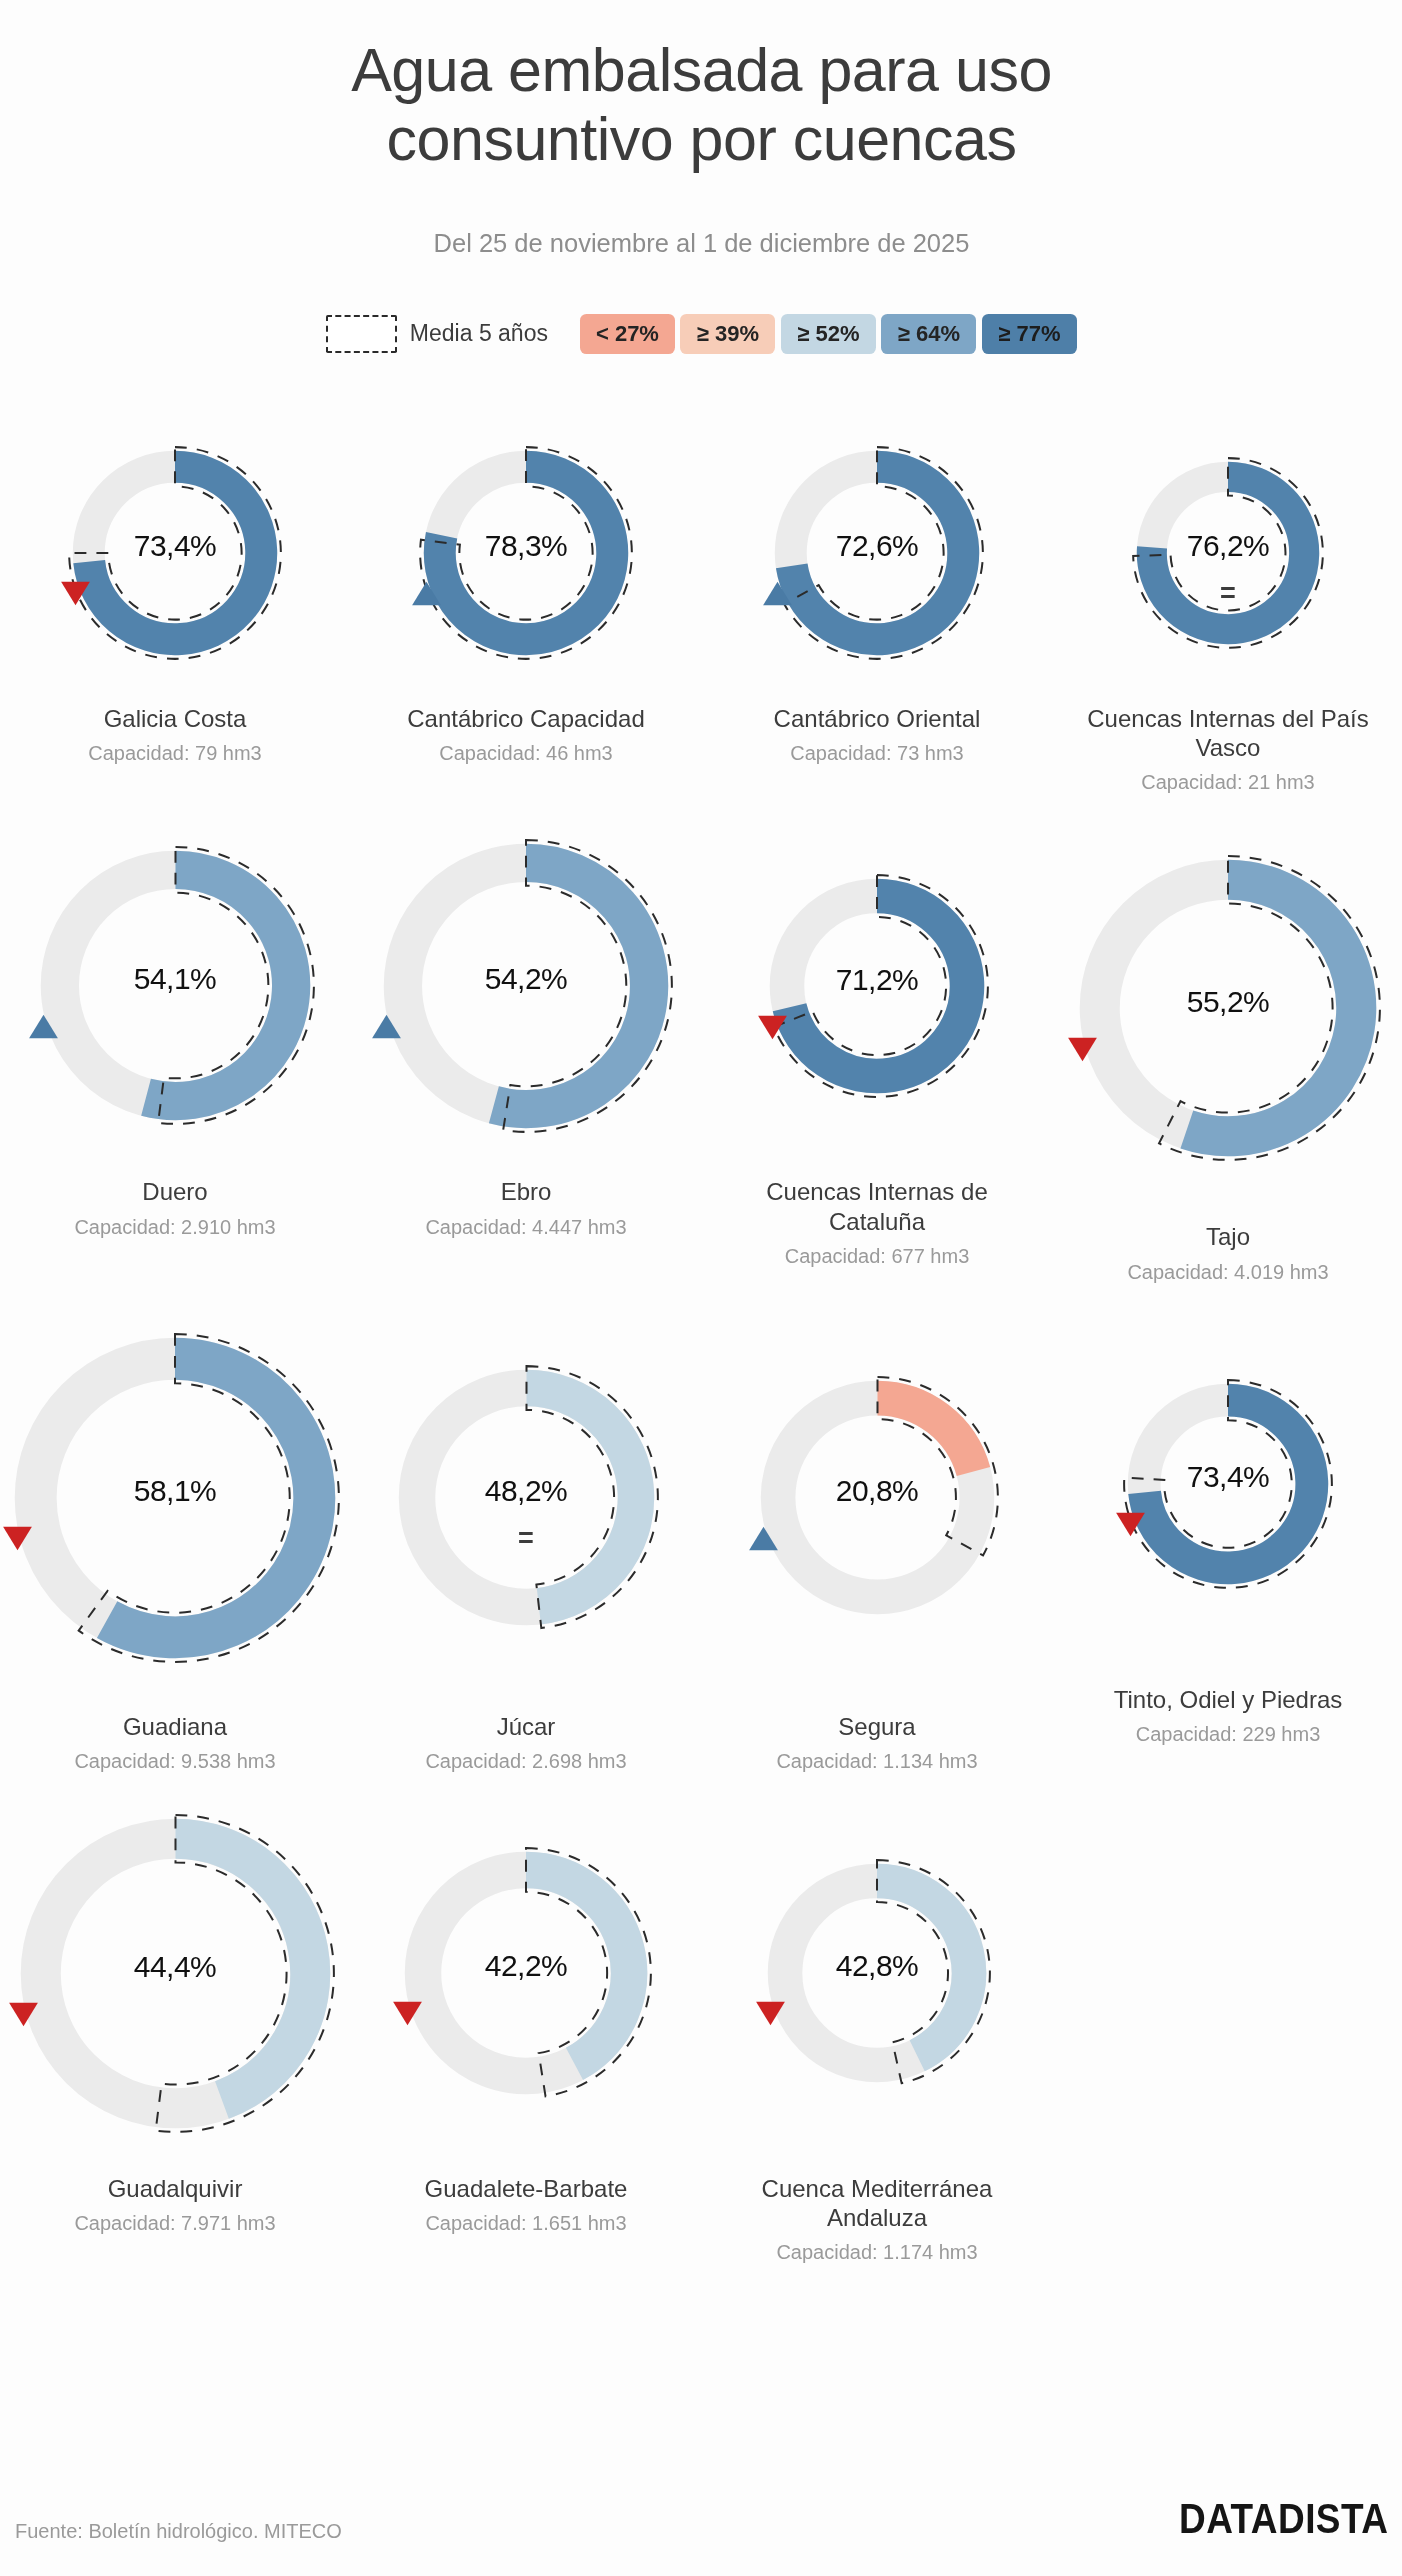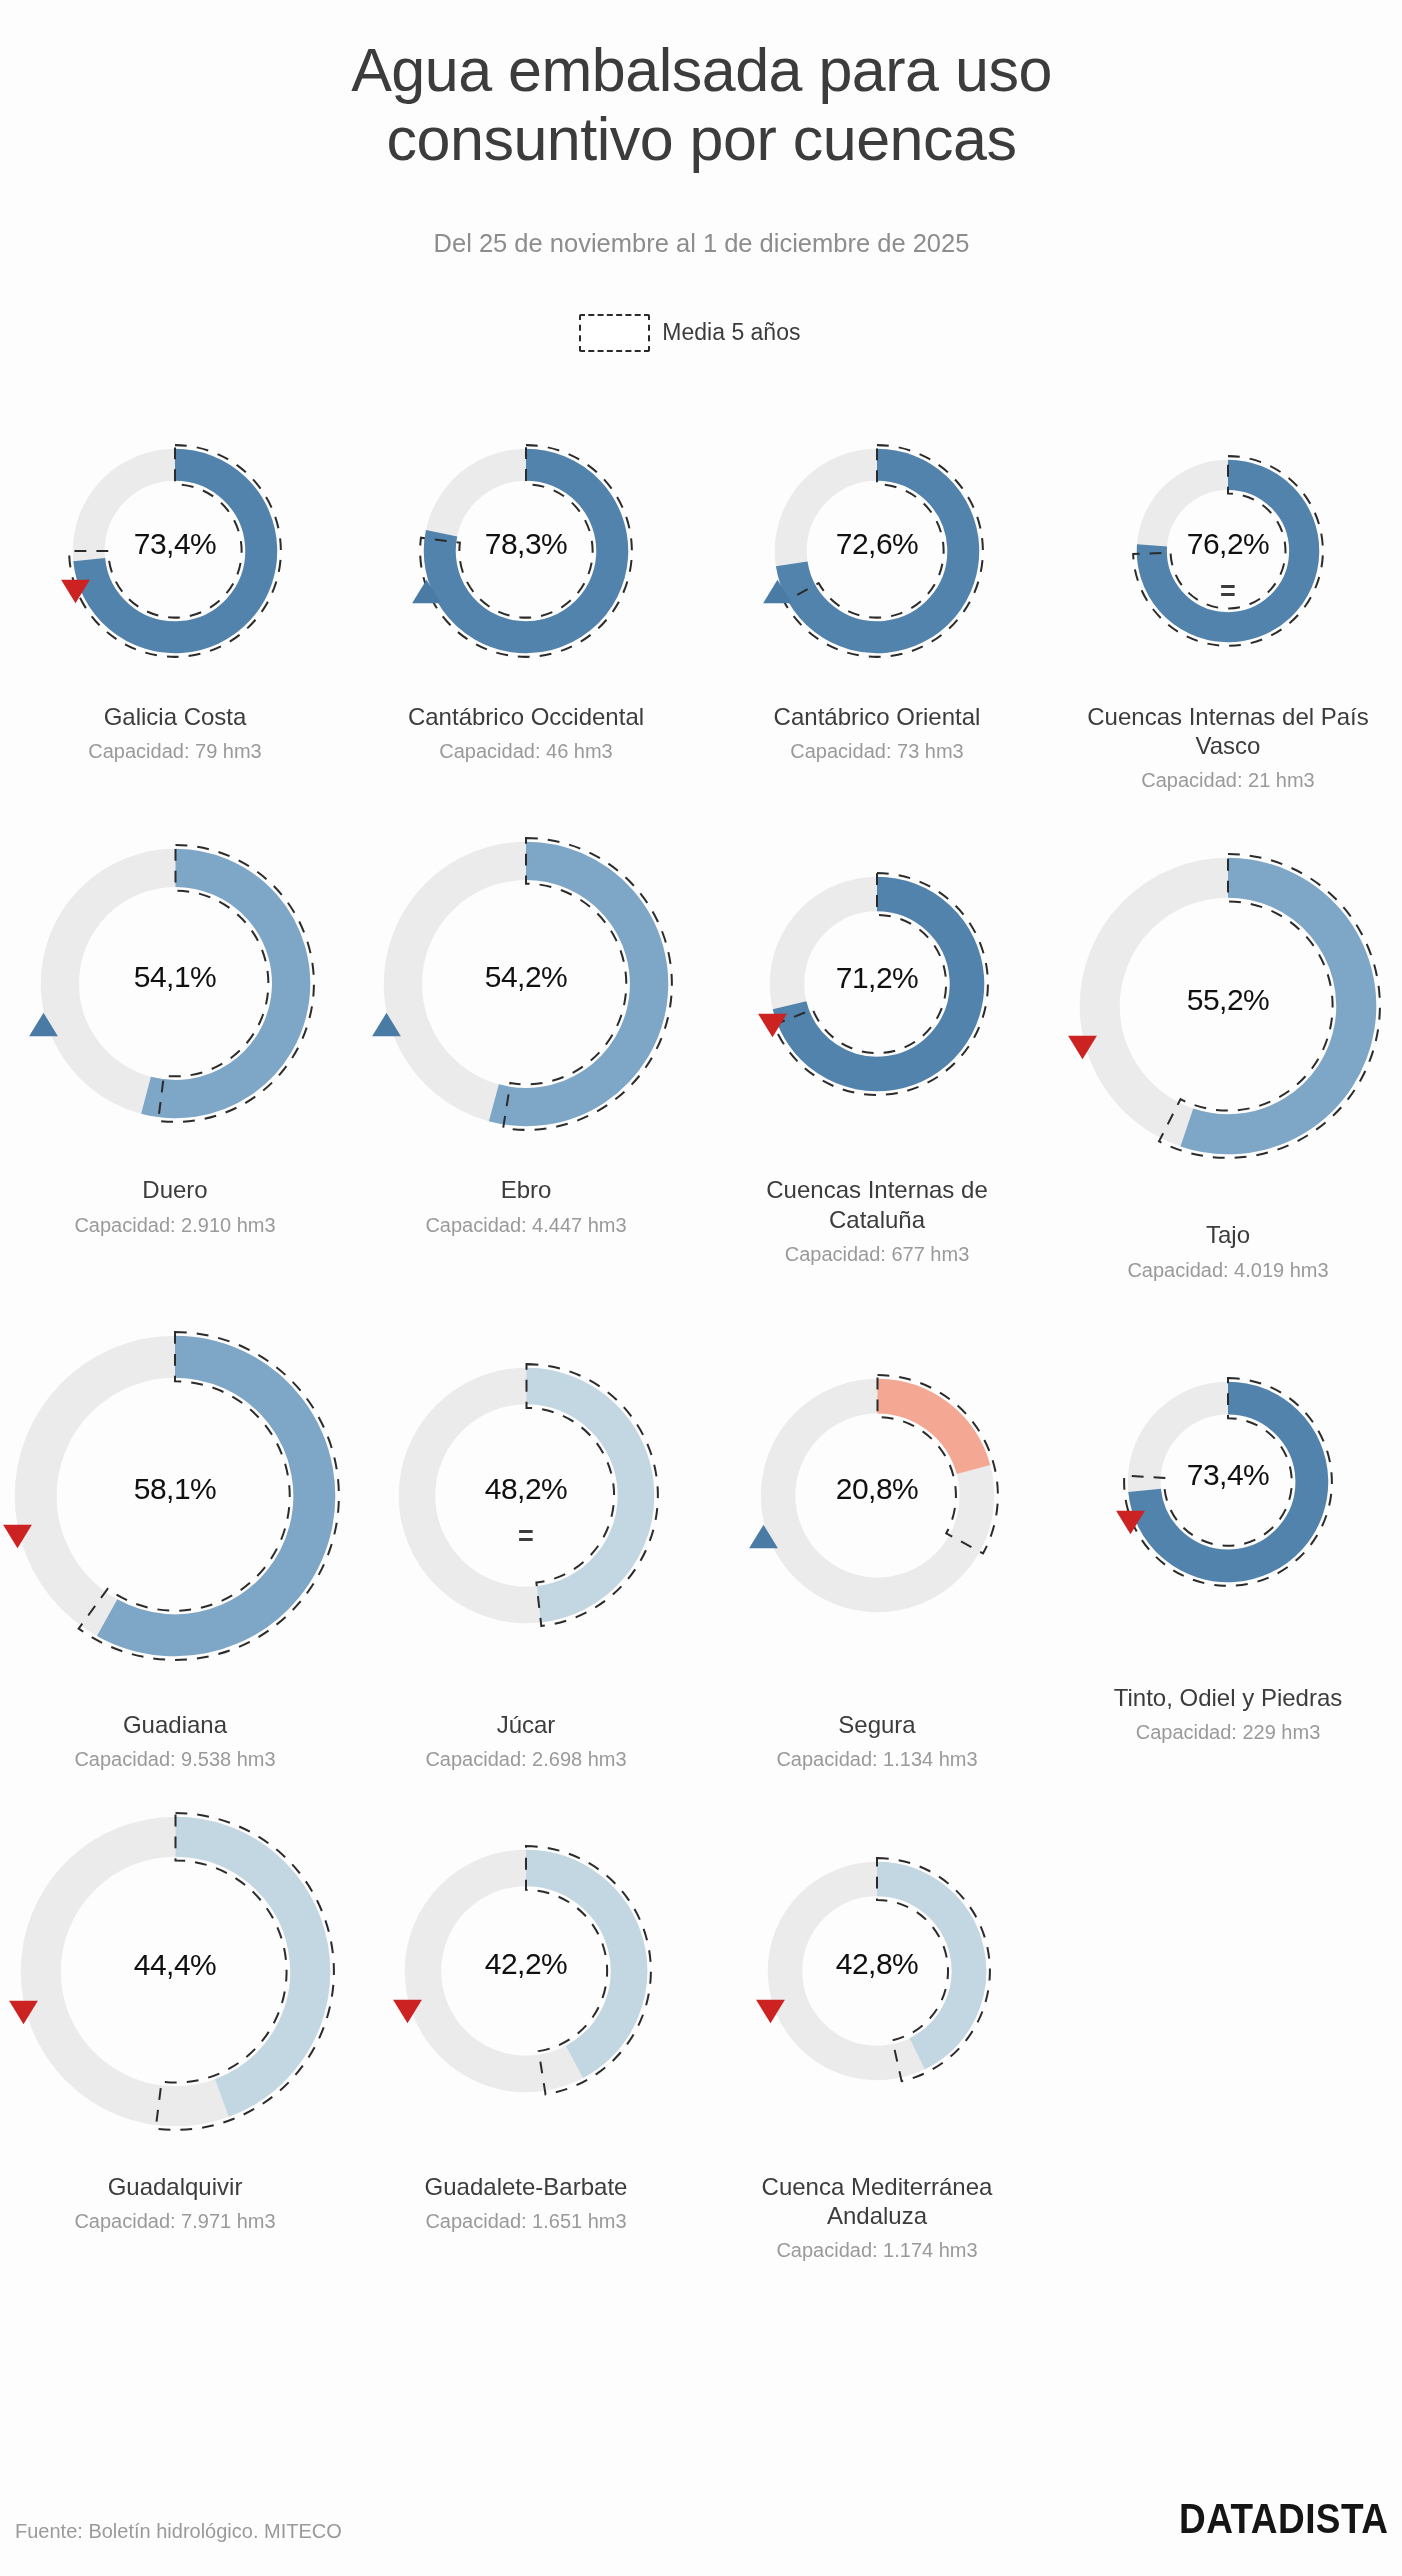--- a/index.html
+++ b/index.html
@@ -113,20 +113,27 @@
     <span class="l2">consuntivo por cuencas</span>
   </h1>
   <div class="subtitle">Del 25 de noviembre al 1 de diciembre de 2025</div>
 </div>
 
 <div class="legend">
   <div class="legend-avg">
     <span class="legend-swatch-dash"></span>
     <span class="legend-avg-label">Media 5 años</span>
   </div>
+  <div class="legend-bins">
+      <div class="legend-bin" style="background: rgb(244, 167, 146);">&lt; 27%</div>
+      <div class="legend-bin" style="background: rgb(247, 205, 184);">≥ 39%</div>
+      <div class="legend-bin" style="background: rgb(195, 215, 227);">≥ 52%</div>
+      <div class="legend-bin" style="background: rgb(126, 166, 198);">≥ 64%</div>
+      <div class="legend-bin dark" style="background: rgb(78, 127, 168);">≥ 77%</div>
+    </div>
 </div>
 
 <div class="grid">
     <div class="cell">
       <div style="height: 301px; display: flex; align-items: center; justify-content: center; position: relative;">
         <div class="donut-wrap" style="width: 230px; height: 230px;">
           <svg width="230" height="230" viewBox="0 0 252 252">
             <circle cx="126" cy="126" r="94.5" fill="none" stroke="#ebebeb" stroke-width="35"></circle>
             <path d="M 126 31.5 A 94.5 94.5 0 1 1 31.97712889526713 135.48418205343972" fill="none" stroke="#5283ac" stroke-width="35"></path>
             <path d="M 126 10 A 116 116 0 1 1 10 126.00000000000001
@@ -156,21 +163,21 @@
           </svg>
           <div class="center-val" style="top: 91px;">78,3%</div>
           <div class="center-arrow" style="top: 142px;">
             <svg width="31" height="27" viewBox="0 0 34 30" class="arrow-glyph">
               <path d="M17 2 L33 28 L1 28 Z" fill="#4a7ba5"></path>
             </svg>
           </div>
         </div>
       </div>
       <div class="namebox">
-        <div class="basin-name">Cantábrico Occidental</div>
+        <div class="basin-name">Cantábrico Capacidad</div>
         <div class="basin-cap">Capacidad: 46 hm3</div>
       </div>
     </div>
     <div class="cell">
       <div style="height: 301px; display: flex; align-items: center; justify-content: center; position: relative;">
         <div class="donut-wrap" style="width: 230px; height: 230px;">
           <svg width="230" height="230" viewBox="0 0 252 252">
             <circle cx="126" cy="126" r="94.5" fill="none" stroke="#ebebeb" stroke-width="35"></circle>
             <path d="M 126 31.5 A 94.5 94.5 0 1 1 32.57241012226713 140.1963181719116" fill="none" stroke="#5283ac" stroke-width="35"></path>
             <path d="M 126 10 A 116 116 0 1 1 24.34842511491182 181.88342619579896

